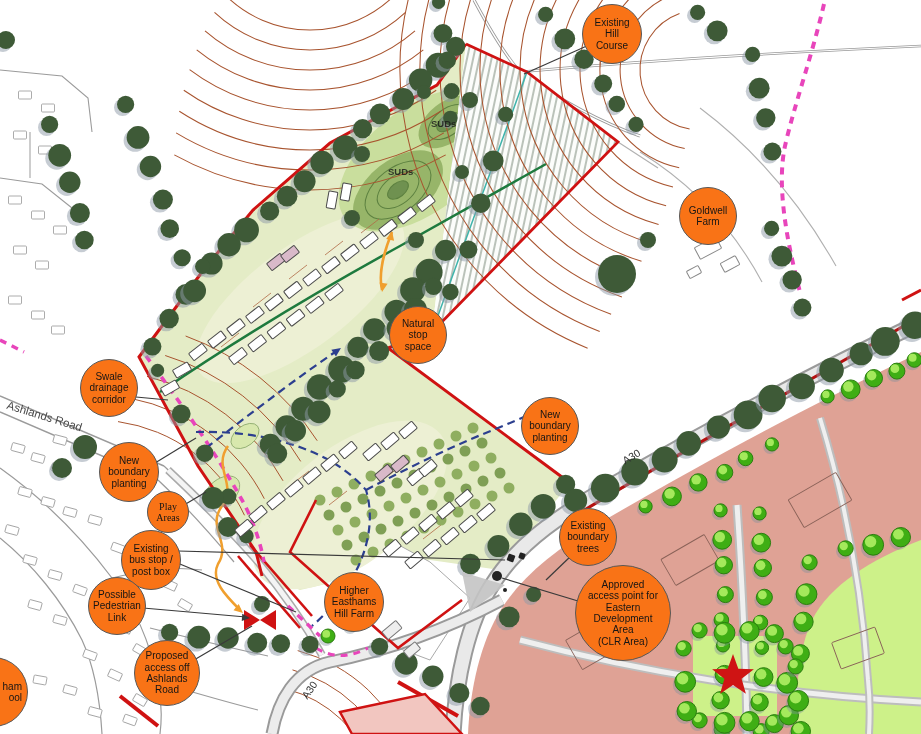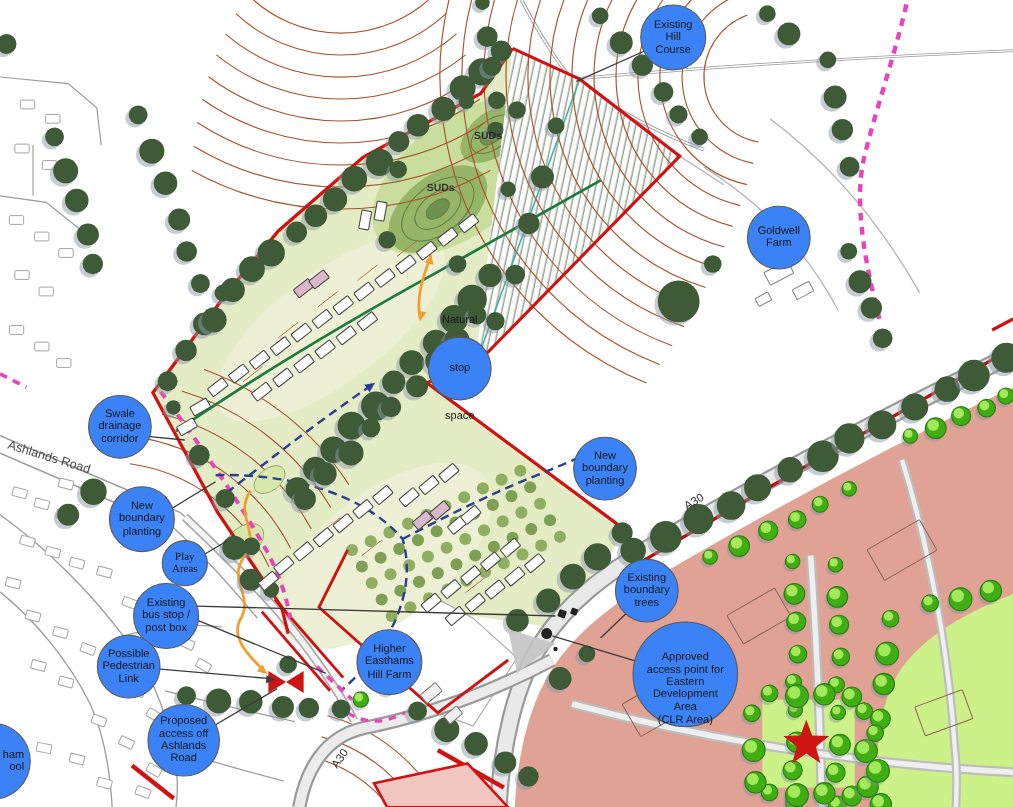--- a/index.html
+++ b/index.html
@@ -1,19 +1,19 @@
 <!DOCTYPE html>
 <html><head>
 <meta charset="utf-8">
 <style>
   html,body{margin:0;padding:0;background:#fff;}
   #stage{position:relative;width:921px;height:734px;overflow:hidden;background:#fff;
          font-family:"Liberation Sans",sans-serif;}
   #scene{position:absolute;left:0;top:0;}
-  .co{position:absolute;border-radius:50%;background:#3b82f6;border:1.6px solid #585858;
+  .co{position:absolute;border-radius:50%;background:#f97316;border:1.6px solid #585858;
       display:flex;flex-direction:column;justify-content:center;align-items:center;
       text-align:center;font-size:10px;line-height:1.13;color:#151515;z-index:6;}
   .co span{display:block;white-space:nowrap;}
   .co-right{align-items:flex-end;padding-right:5px;box-sizing:border-box;}
   .mlabel{position:absolute;white-space:nowrap;transform-origin:0 0;z-index:4;}
   .alabel{position:absolute;white-space:nowrap;color:#1c1c1c;z-index:4;font-weight:bold;opacity:.85;}
 </style>
 </head>
 <body>
 
@@ -733,21 +733,21 @@
   <div id="callout-layer">
       <div class="co" style="left: 582px; top: 4px; width: 58px; height: 58px;">
         <span>Existing</span>
         <span>Hill</span>
         <span>Course</span>
       </div>
       <div class="co" style="left: 679px; top: 187px; width: 56px; height: 56px;">
         <span>Goldwell</span>
         <span>Farm</span>
       </div>
-      <div class="co" style="left: 389px; top: 306px; width: 56px; height: 56px; gap: 32px;">
+      <div class="co" style="left: 389px; top: 306px; width: 56px; height: 56px;">
         <span>Natural</span>
         <span>stop</span>
         <span>space</span>
       </div>
       <div class="co" style="left: 521px; top: 397px; width: 56px; height: 56px;">
         <span>New</span>
         <span>boundary</span>
         <span>planting</span>
       </div>
       <div class="co" style="left: 80px; top: 359px; width: 56px; height: 56px; align-items: center;">
@@ -783,21 +783,21 @@
       <div class="co" style="left: 324px; top: 572px; width: 58px; height: 58px; align-items: center;">
         <span>Higher</span>
         <span>Easthams</span>
         <span>Hill Farm</span>
       </div>
       <div class="co" style="left: 559px; top: 508px; width: 56px; height: 56px;">
         <span>Existing</span>
         <span>boundary</span>
         <span>trees</span>
       </div>
-      <div class="co" style="left: 575px; top: 565px; width: 94px; height: 94px; justify-content: flex-end;">
+      <div class="co" style="left: 575px; top: 565px; width: 94px; height: 94px;">
         <span>Approved</span>
         <span>access point for</span>
         <span>Eastern</span>
         <span>Development</span>
         <span>Area</span>
         <span>(CLR Area)</span>
       </div>
       <div class="co co-right" style="left: -42px; top: 657px; width: 70px; height: 70px;">
         <span>ham</span>
         <span>ool</span>

